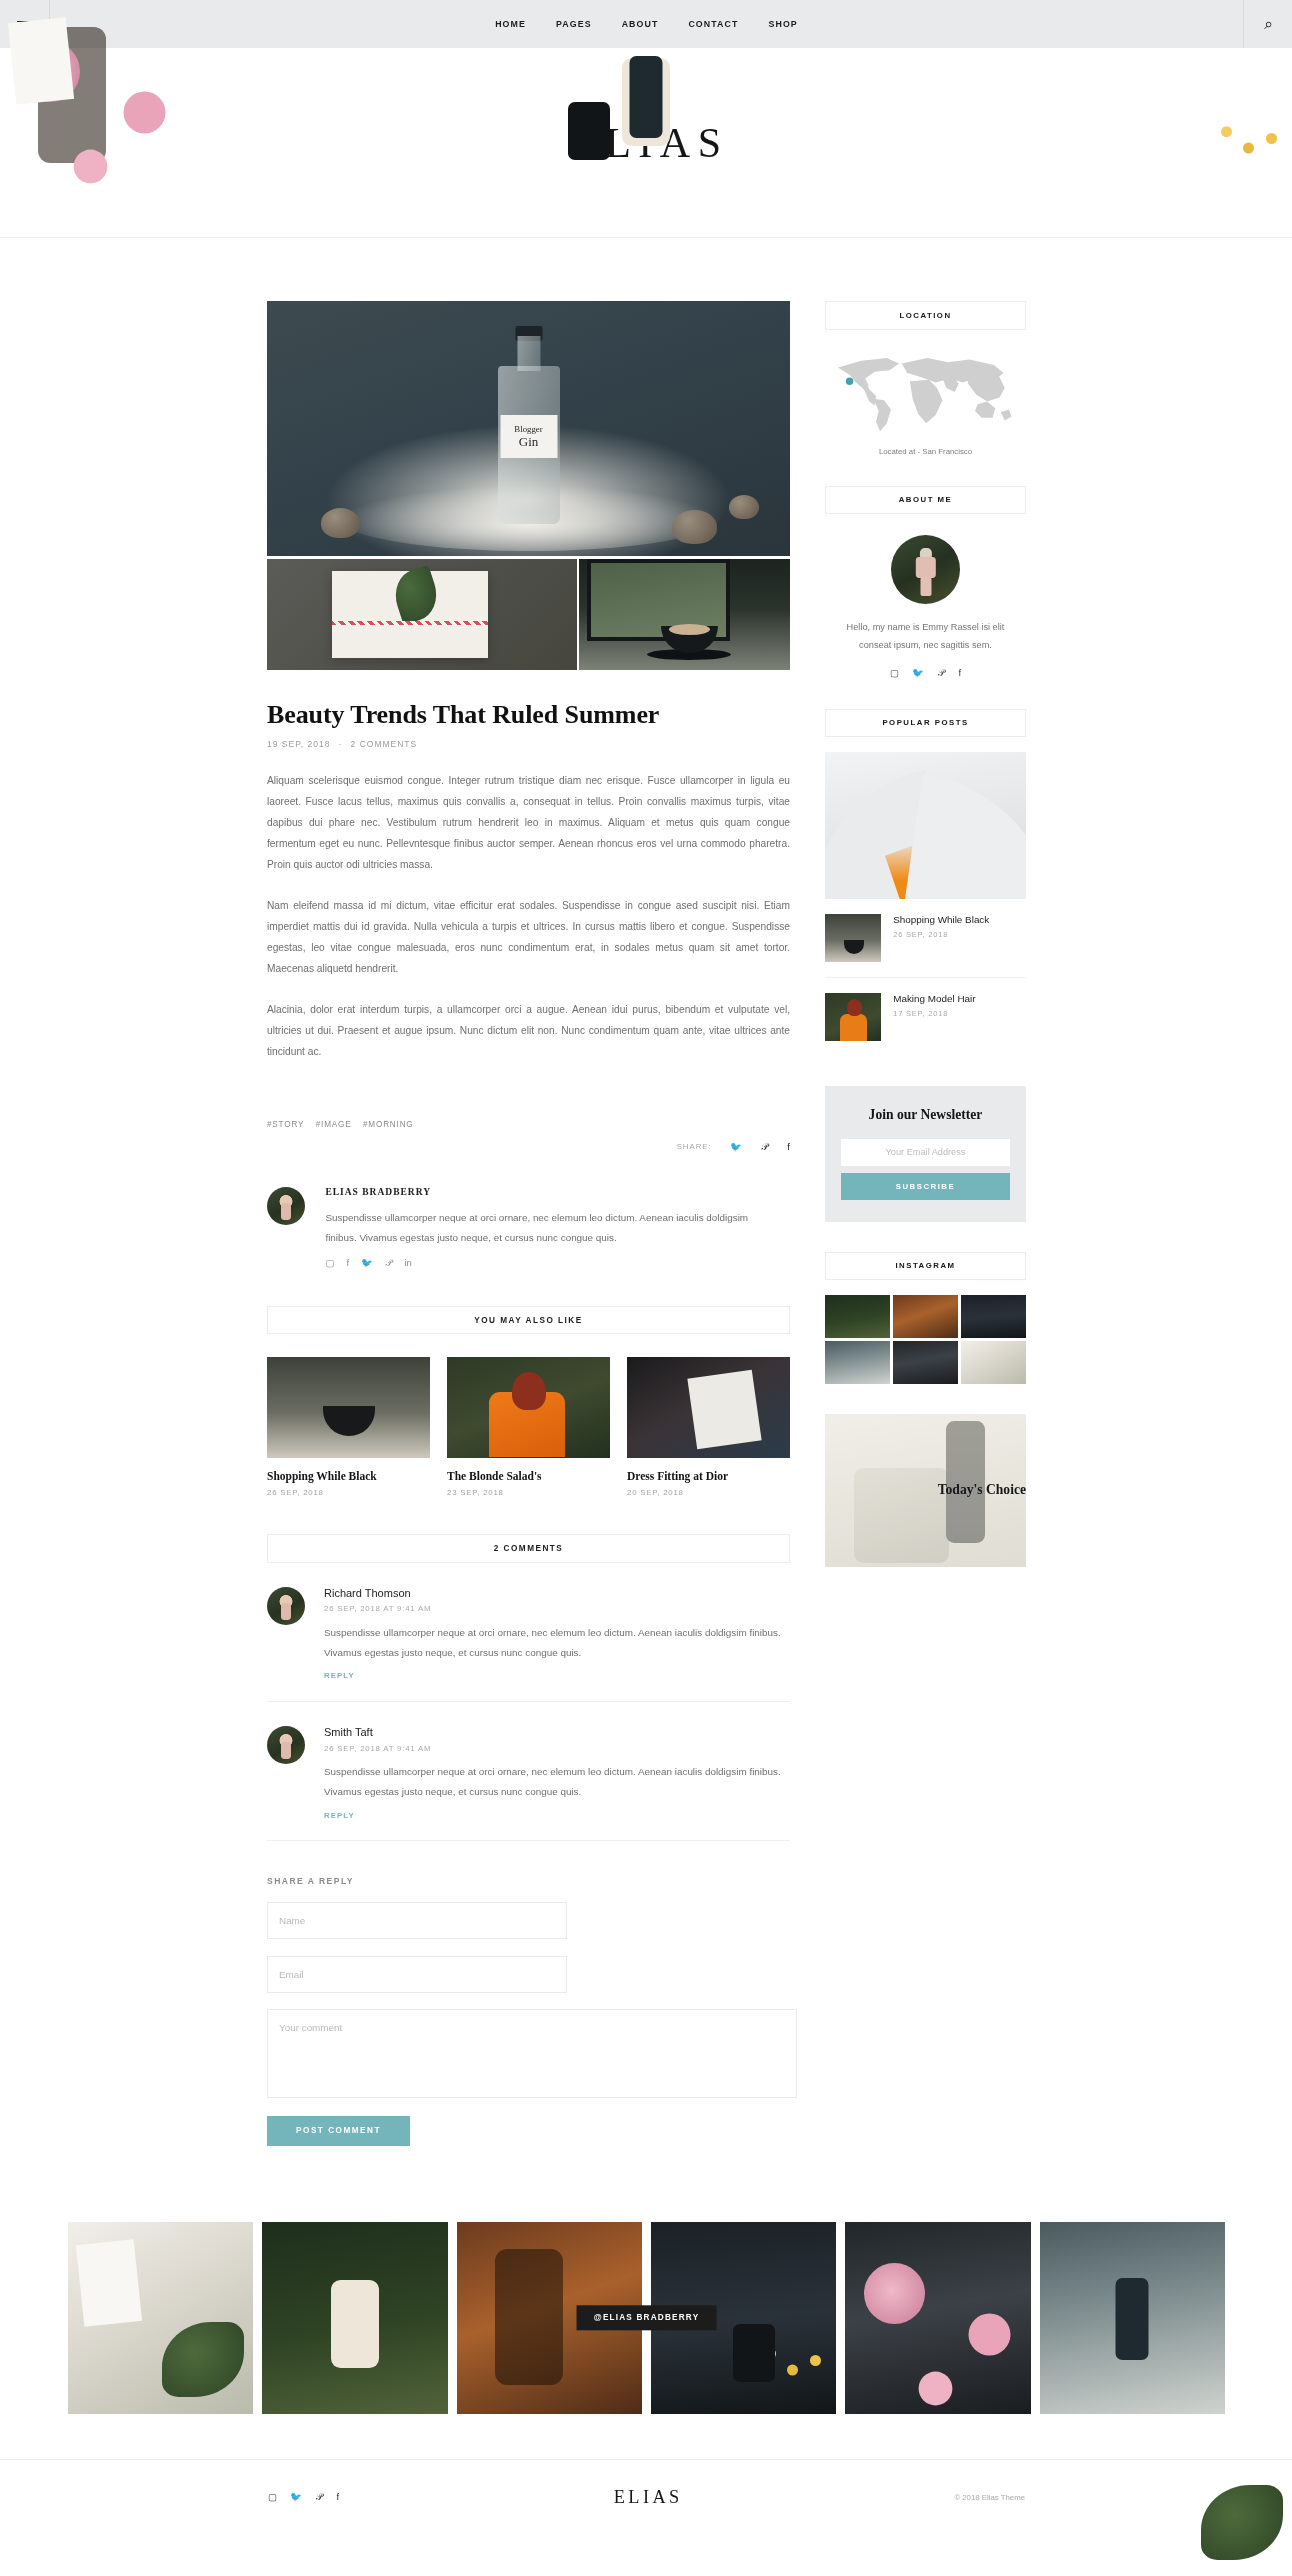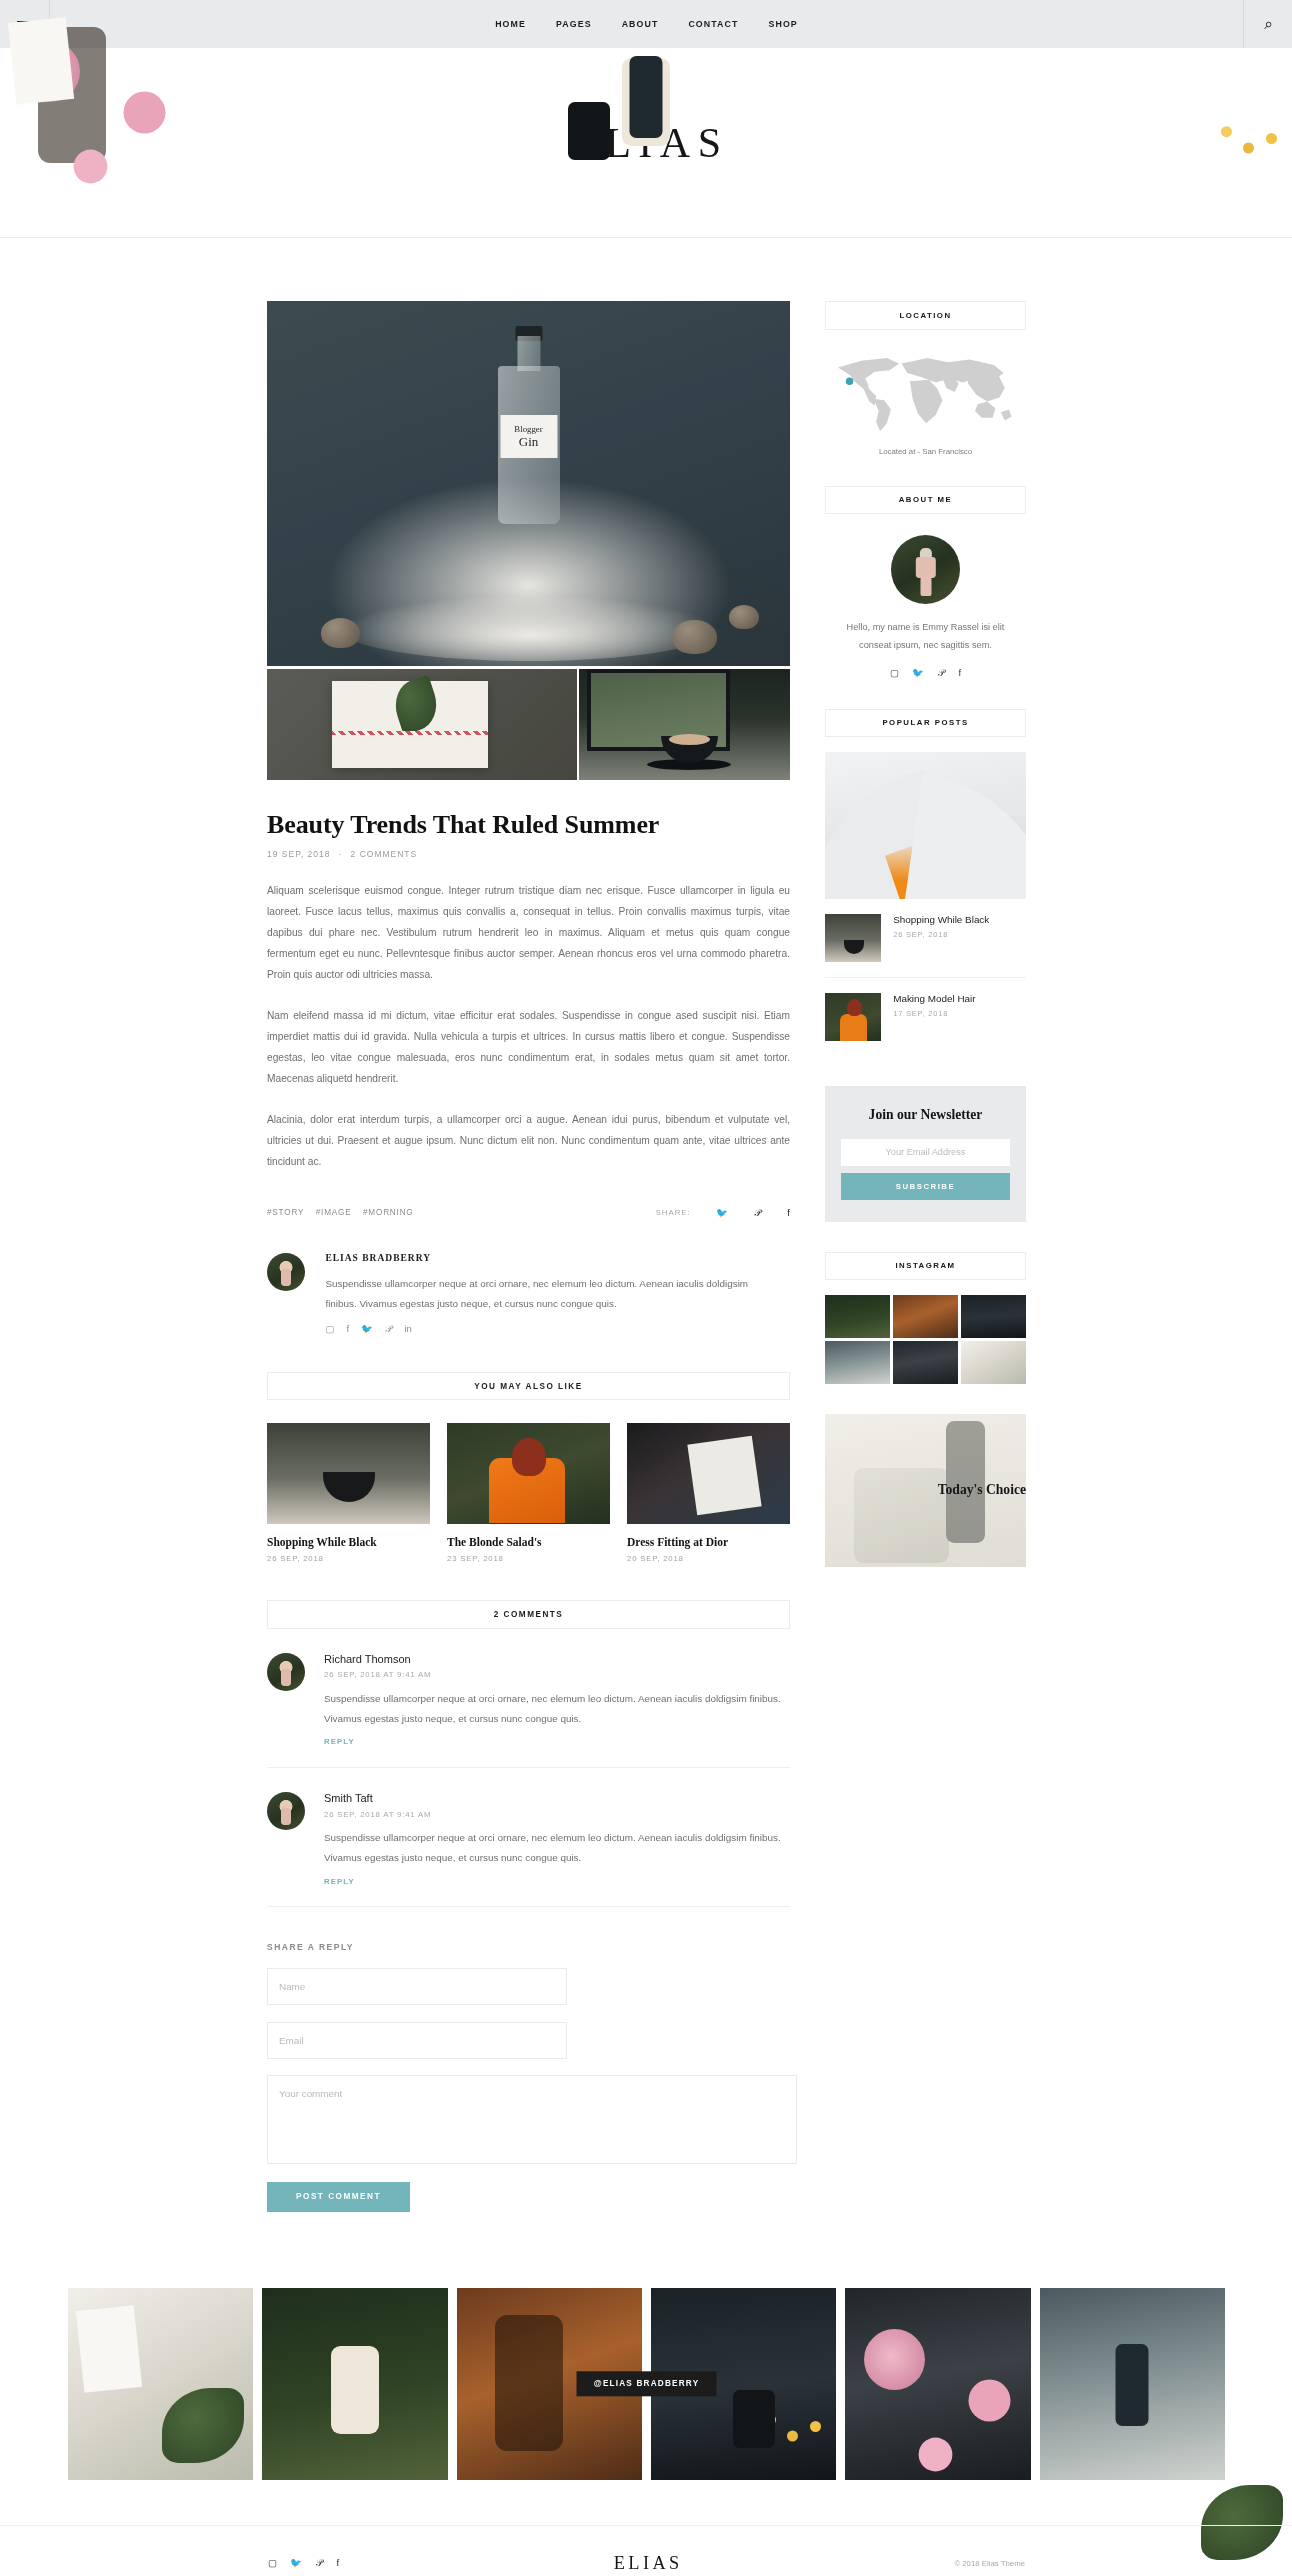--- a/index.html
+++ b/index.html
@@ -67,21 +67,21 @@
     display: flex;
     justify-content: center;
     gap: 35px;
     align-items: flex-start;
   }
   .content { width: 523px; }
   .sidebar { width: 201px; padding-top: 0; }
 
   
   .gallery-big {
-    width: 523px; height: 365px;
+    width: 523px; height: 255px;
     position: relative; overflow: hidden;
     background: #2e3b40;
   }
   .gallery-row { display: flex; gap: 2.7px; margin-top: 2.7px; }
   .gallery-sm1 { width: 310px; height: 111px; position: relative; overflow: hidden; background: #4a4a46; }
   .gallery-sm2 { width: 211px; height: 111px; position: relative; overflow: hidden; background: #2b3430; }
 
   
   .ph { position: absolute; inset: 0; }
   .ph-gin {
@@ -174,21 +174,21 @@
     text-align: justify;
   }
   .post-body p:first-child { margin-top: 22px; }
 
   .tagrow {
     margin-top: 30px; padding-top: 5.4px;
     display: flex; align-items: center; justify-content: space-between;
   }
   .tags { display: flex; gap: 11.5px; }
   .tags span { font-size: 8.2px; letter-spacing: 0.8px; color: #8b8b8b; }
-  .share { display: flex; align-items: center; gap: 26px; }
+  .share { display: flex; align-items: center; gap: 19px; margin-top: 44px; }
   .share-label { font-size: 7.8px; letter-spacing: 1px; color: #a6a6a6; }
   .sicon { font-size: 9.5px; color: #222; line-height: 1; }
 
   
   .author {
     margin-top: 35px; display: flex; gap: 20.4px; align-items: flex-start;
   }
   .avatar {
     width: 38px; height: 38px; border-radius: 50%; flex: 0 0 38px;
     background:

